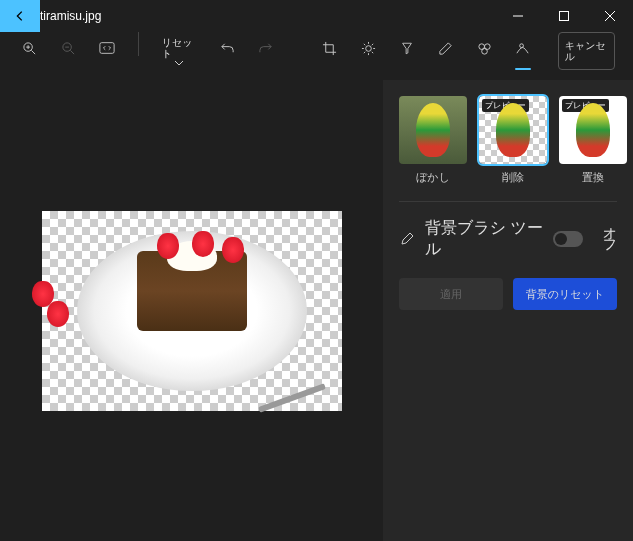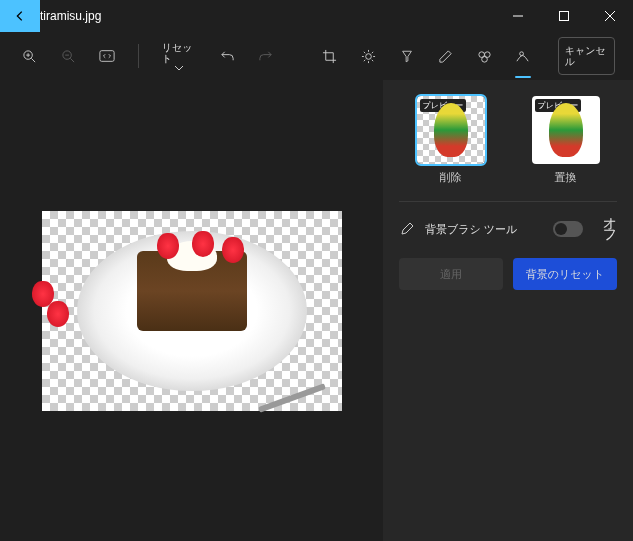--- a/index.html
+++ b/index.html
@@ -2,21 +2,21 @@
 <html><head>
 <meta charset="utf-8">
 <style>
 *{margin:0;padding:0;box-sizing:border-box;font-family:"Yu Gothic UI","Segoe UI",sans-serif}
 body{width:633px;height:541px;background:#1f1f1f;color:#e0e0e0;overflow:hidden;font-size:12px}
 .titlebar{height:32px;background:#1f1f1f;display:flex;align-items:center}
 .back-btn{width:40px;height:32px;background:#4cc2ff;display:flex;align-items:center;justify-content:center;cursor:pointer}
 .title-text{font-size:12px;color:#fff}
 .win-controls{margin-left:auto;display:flex}
 .win-btn{width:46px;height:32px;display:flex;align-items:center;justify-content:center;cursor:pointer}
-.toolbar{height:48px;display:flex;align-items:center;padding:0 18px;gap:15px}
+.toolbar{height:48px;display:flex;align-items:flex-start;padding:0 18px;gap:15px}
 .tool-btn{width:28px;height:32px;display:flex;align-items:center;justify-content:center;cursor:pointer;border-radius:4px;color:#ccc;position:relative}
 .tool-btn.disabled{opacity:.35}
 .reset-btn{min-width:34px;height:38px;display:flex;flex-direction:column;align-items:center;justify-content:center;font-size:10px;line-height:11px;padding:2px 4px;cursor:pointer;color:#ddd}
 .reset-btn svg{margin-top:2px}
 .divider{width:1px;height:24px;background:#444;margin:0 4px}
 .tool-btn.active::after{content:"";position:absolute;bottom:-6px;left:4px;right:4px;height:2px;background:#4cc2ff;border-radius:2px}
 .save-btn{height:30px;background:#4cc2ff;color:#000;border:none;border-radius:4px;padding:0 10px;font-size:11px;display:flex;align-items:center;gap:4px;cursor:pointer;font-weight:500;margin-left:6px}
 .cancel-btn{min-width:48px;height:38px;display:flex;flex-direction:column;align-items:center;justify-content:center;font-size:10px;line-height:11px;color:#ddd;border:1px solid #555;border-radius:4px;cursor:pointer;margin-left:8px;padding:3px 6px}
 .main{display:flex;height:calc(100% - 80px)}
 .canvas-area{flex:1;display:flex;align-items:center;justify-content:center;padding:20px}
@@ -41,21 +41,21 @@
 .thumb-img{width:68px;height:68px;border-radius:4px;position:relative;display:flex;align-items:center;justify-content:center}
 .thumb.selected .thumb-img{outline:2px solid #4cc2ff}
 .thumb-img.blur{background:linear-gradient(#7a8a5a,#4a5a3a);filter:blur(0.3px)}
 .thumb-img.trans{background-image:linear-gradient(45deg,#ccc 25%,transparent 25%),linear-gradient(-45deg,#ccc 25%,transparent 25%),linear-gradient(45deg,transparent 75%,#ccc 75%),linear-gradient(-45deg,transparent 75%,#ccc 75%);background-size:12px 12px;background-position:0 0,0 6px,6px -6px,-6px 0;background-color:#fff}
 .thumb-img.white{background:#fff}
 .parrot{width:34px;height:54px;background:linear-gradient(#e8d838 20%,#2a9a3a 50%,#d43a2a 80%);border-radius:50% 50% 40% 40%;position:relative}
 .badge{position:absolute;top:3px;left:3px;background:#222;color:#fff;font-size:8px;padding:1px 3px;border-radius:2px}
 .thumb-label{font-size:11px;color:#ccc}
 .panel-divider{height:1px;background:#3a3a3a;margin:16px 0}
 .brush-row{display:flex;align-items:center;gap:10px}
-.brush-label{flex:1;font-size:11px}
+.brush-label{flex:1;font-size:16px}
 .toggle{width:30px;height:16px;background:#555;border-radius:8px;position:relative;cursor:pointer}
 .toggle::after{content:"";position:absolute;width:12px;height:12px;background:#222;border-radius:50%;top:2px;left:2px}
 .toggle-label{font-size:14px;line-height:11px;text-align:right;width:24px}
 .btn-row{display:flex;gap:10px;margin-top:18px}
 .action-btn{flex:1;height:32px;border-radius:4px;font-size:11px;display:flex;align-items:center;justify-content:center;cursor:pointer;border:none}
 .action-btn.apply{background:#333;color:#666}
 .action-btn.reset{background:#1d4ed8;color:#ddd}
 </style>
 </head>
 <body>
@@ -173,20 +173,26 @@
         </div>
         <div class="strawberry s4"></div>
           <div class="strawberry s5"></div>
         <div class="fork"></div>
       </div>
     </div>
   </div>
 
   <div class="side-panel">
     <div class="thumbs">
+      <div class="thumb">
+        <div class="thumb-img blur">
+            <div class="parrot"></div>
+          </div>
+        <div class="thumb-label">ぼかし</div>
+      </div>
       <div class="thumb selected">
         <div class="thumb-img trans">
             <div class="badge">プレビュー</div>
             <div class="parrot"></div>
           </div>
         <div class="thumb-label">削除</div>
       </div>
       <div class="thumb">
         <div class="thumb-img white">
             <div class="badge">プレビュー</div>

